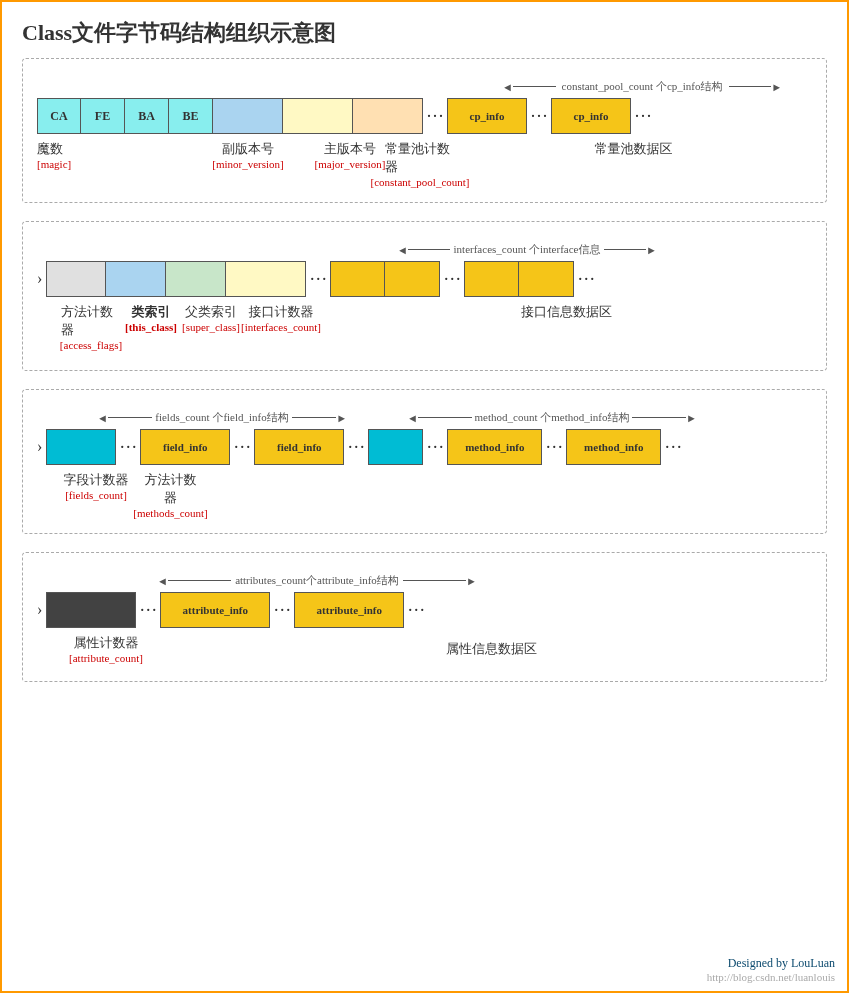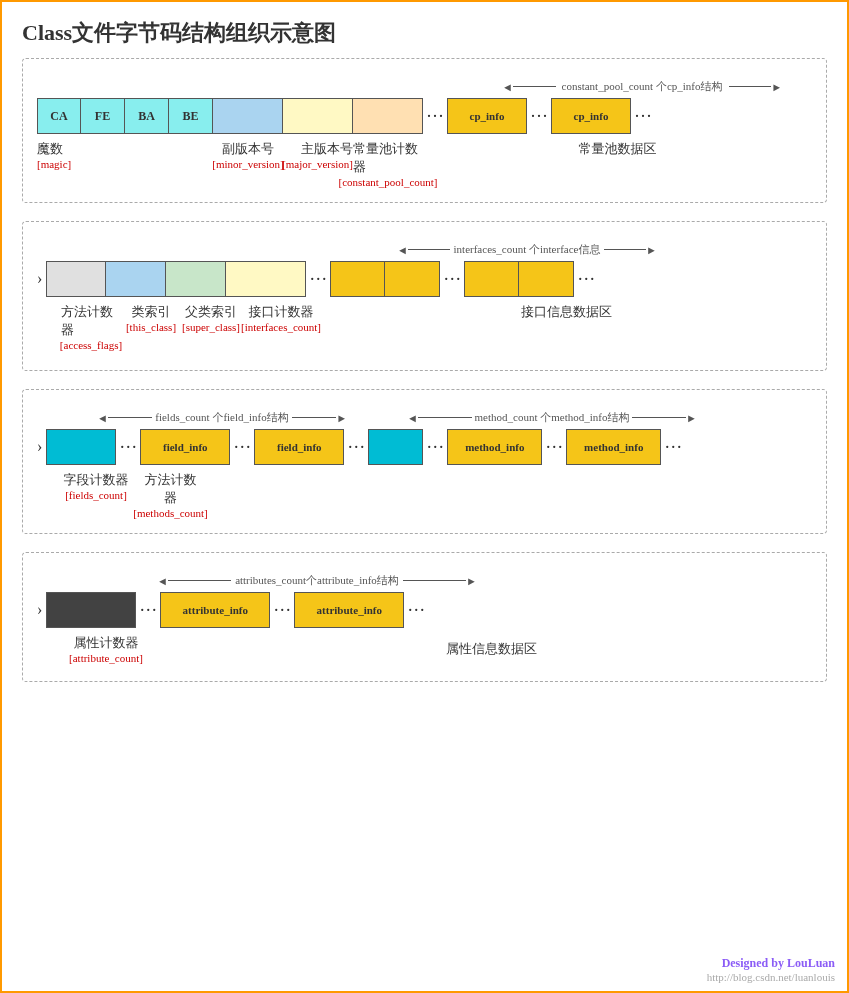--- a/index.html
+++ b/index.html
@@ -67,22 +67,22 @@
 
     
     .watermark {
       position: absolute;
       bottom: 8px;
       right: 12px;
       text-align: right;
     }
     .watermark .designed {
       font-size: 12px;
-      font-weight: bold;
-      color: #8b5cf6;
+      font-weight: normal;
+      color: #0c4a6e;
     }
     .watermark .url {
       font-size: 11px;
       color: #aaa;
     }
 
     
     .section1 { min-height: 140px; }
     .section2 { min-height: 150px; }
     .section3 { min-height: 140px; }
@@ -133,21 +133,21 @@
 
     <div style="display:flex; align-items:flex-start; margin-top:6px; gap:0;">
       <div style="width:176px; display:flex; flex-direction:column; ">
         <span>魔数</span>
         <span class="text-red text-sm">[magic]</span>
       </div>
       <div style="width:70px; display:flex; flex-direction:column; align-items:center;">
         <span>副版本号</span>
         <span class="text-red text-sm">[minor_version]</span>
       </div>
-      <div style="width:70px; display:flex; flex-direction:column; align-items:flex-end;">
+      <div style="width:70px; display:flex; flex-direction:column; align-items:center;margin-left:32px;">
         <span>主版本号</span>
         <span class="text-red text-sm">[major_version]</span>
       </div>
       <div style="width:70px; display:flex; flex-direction:column; align-items:center;">
         <span>常量池计数器</span>
         <span class="text-red text-sm">[constant_pool_count]</span>
       </div>
       <div style="flex:1; display:flex; flex-direction:column; align-items:center;">
         <span>常量池数据区</span>
       </div>
@@ -188,21 +188,21 @@
       <div class="box box-yellow-gold" style="width:55px; border-left:none;"></div>
       <span class="dots">···</span>
     </div>
 
     <div style="display:flex; align-items:flex-start; margin-top:6px; gap:0;">
       <div style="width:24px;"></div>
       <div style="width:60px; display:flex; flex-direction:column; align-items:center;">
         <span>方法计数器</span>
         <span class="text-red text-sm">[access_flags]</span>
       </div>
-      <div style="width:60px; display:flex; flex-direction:column; align-items:center;">
+      <div style="width:60px; display:flex; flex-direction:column; align-items:center;font-weight:bold;">
         <span>类索引</span>
         <span class="text-red text-sm">[this_class]</span>
       </div>
       <div style="width:60px; display:flex; flex-direction:column; align-items:center;">
         <span>父类索引</span>
         <span class="text-red text-sm">[super_class]</span>
       </div>
       <div style="width:80px; display:flex; flex-direction:column; align-items:center;">
         <span>接口计数器</span>
         <span class="text-red text-sm">[interfaces_count]</span>

